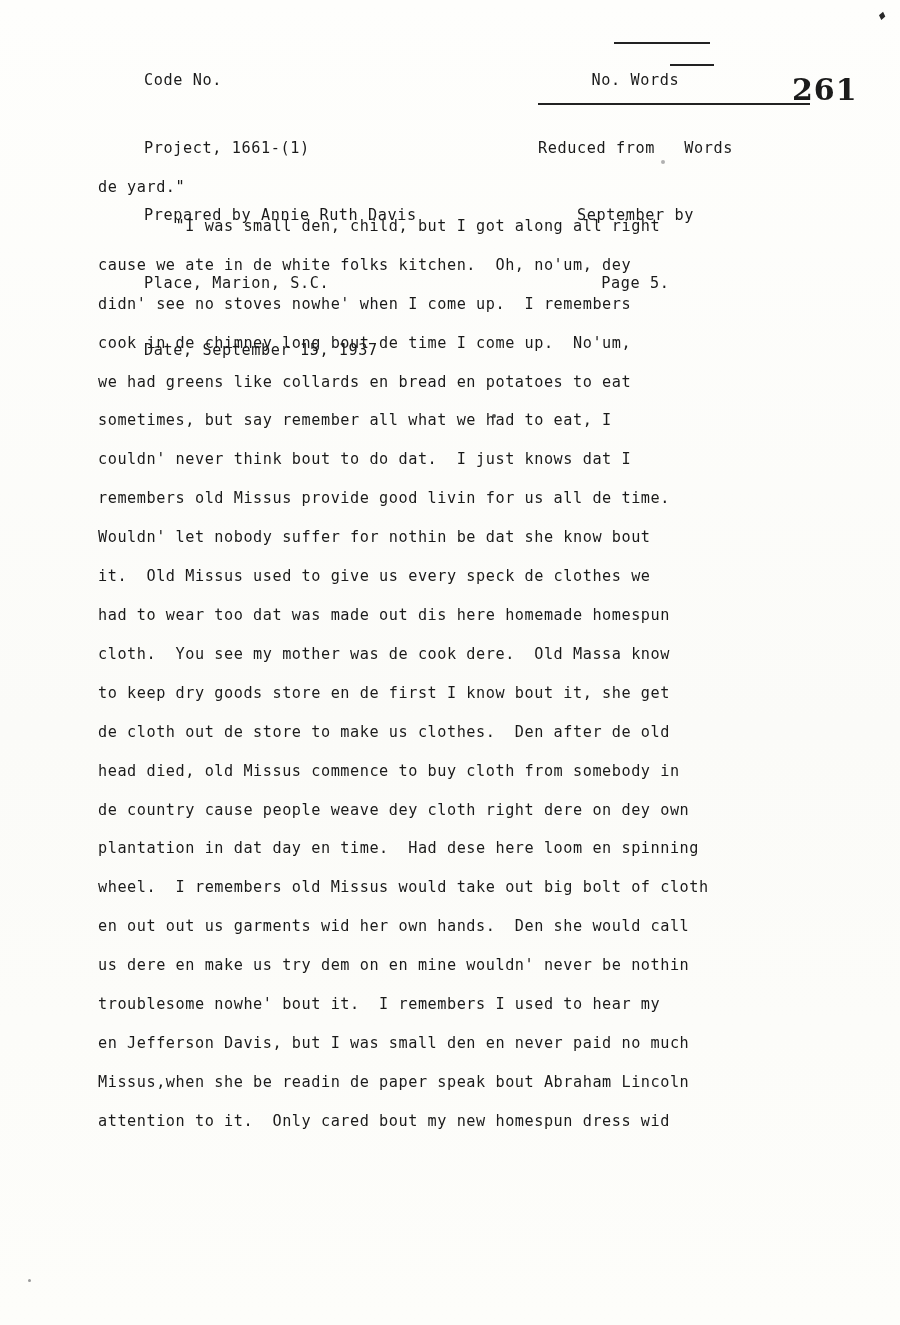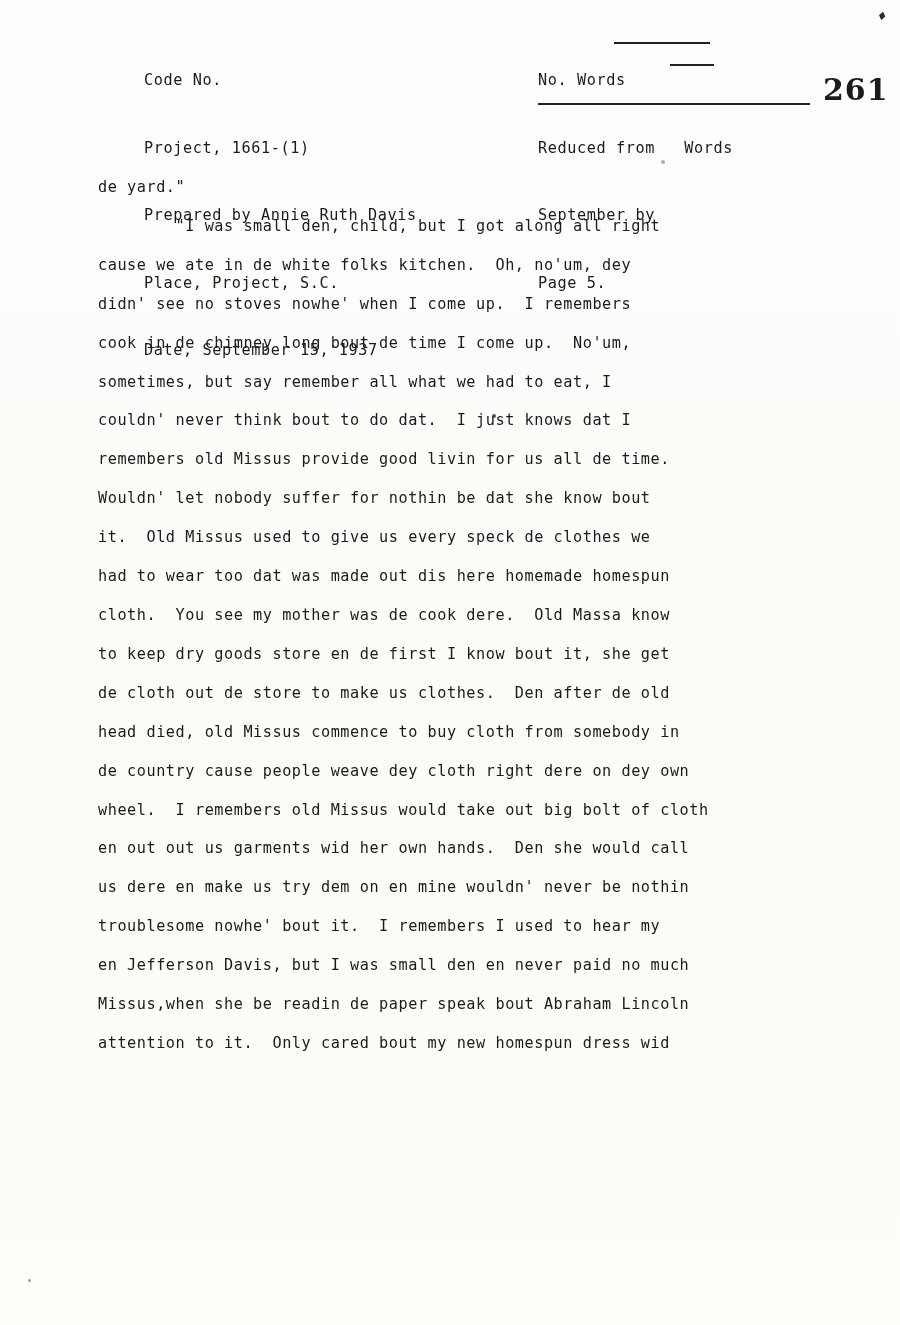--- a/index.html
+++ b/index.html
@@ -37,36 +37,37 @@
     margin-left: 46px;
   }
   .hdr-right {
     position: absolute;
     left: 538px;
     top: 24px;
     font-size: 15.2px;
     line-height: 22.5px;
     letter-spacing: 0.6px;
     white-space: pre;
+    text-align: center;
   }
   .hdr-line {
     display: block;
     white-space: pre;
   }
   .rule {
     position: absolute;
     background: #222;
     height: 1.6px;
   }
   .rule-nowords { left: 614px; top: 42px; width: 96px; }
   .rule-reduced { left: 670px; top: 64px; width: 44px; }
   .rule-rewritten { left: 538px; top: 103px; width: 272px; }
   .page-num {
     position: absolute;
-    left: 823px;
+    left: 792px;
     top: 72px;
     font-family: "DejaVu Serif", serif;
     font-size: 30px;
     font-weight: 700;
     letter-spacing: 1px;
     color: #1b1b1b;
   }
   .corner-mark {
     position: absolute;
     right: 14px;
@@ -103,21 +104,21 @@
 <body>
 
 <div id="page">
 
   <div class="corner-mark">♦</div>
 
   <div class="hdr-left">
     <span class="hdr-line">Code No.</span>
     <span class="hdr-line">Project, 1661-(1)</span>
     <span class="hdr-line">Prepared by Annie Ruth Davis</span>
-    <span class="hdr-line">Place, Project, S.C.</span>
+    <span class="hdr-line">Place, Marion, S.C.</span>
     <span class="hdr-line">Date, September 15, 1937</span>
   </div>
 
   <div class="hdr-right">
     <span class="hdr-line">No. Words</span>
     <span class="hdr-line">Reduced from   Words</span>
     <span class="hdr-line">September by</span>
     <span class="hdr-line">Page 5.</span>
   </div>
 
@@ -130,31 +131,33 @@
   <div class="speck speck-a"></div>
   <div class="speck speck-b"></div>
   <div class="speck speck-c"></div>
 
   <div id="body-text">
     <span class="ln">de yard."</span>
     <span class="ln">        "I was small den, child, but I got along all right</span>
     <span class="ln">cause we ate in de white folks kitchen.  Oh, no'um, dey</span>
     <span class="ln">didn' see no stoves nowhe' when I come up.  I remembers</span>
     <span class="ln">cook in de chimney long bout de time I come up.  No'um,</span>
+    <span class="ln">we had greens like collards en bread en potatoes to eat</span>
     <span class="ln">sometimes, but say remember all what we had to eat, I</span>
     <span class="ln">couldn' never think bout to do dat.  I just knows dat I</span>
     <span class="ln">remembers old Missus provide good livin for us all de time.</span>
     <span class="ln">Wouldn' let nobody suffer for nothin be dat she know bout</span>
     <span class="ln">it.  Old Missus used to give us every speck de clothes we</span>
     <span class="ln">had to wear too dat was made out dis here homemade homespun</span>
     <span class="ln">cloth.  You see my mother was de cook dere.  Old Massa know</span>
     <span class="ln">to keep dry goods store en de first I know bout it, she get</span>
     <span class="ln">de cloth out de store to make us clothes.  Den after de old</span>
     <span class="ln">head died, old Missus commence to buy cloth from somebody in</span>
     <span class="ln">de country cause people weave dey cloth right dere on dey own</span>
+    <span class="ln">plantation in dat day en time.  Had dese here loom en spinning</span>
     <span class="ln">wheel.  I remembers old Missus would take out big bolt of cloth</span>
     <span class="ln">en out out us garments wid her own hands.  Den she would call</span>
     <span class="ln">us dere en make us try dem on en mine wouldn' never be nothin</span>
     <span class="ln">troublesome nowhe' bout it.  I remembers I used to hear my</span>
     <span class="ln">en Jefferson Davis, but I was small den en never paid no much</span>
     <span class="ln">Missus,when she be readin de paper speak bout Abraham Lincoln</span>
     <span class="ln">attention to it.  Only cared bout my new homespun dress wid</span>
   </div>
 
 </div>

